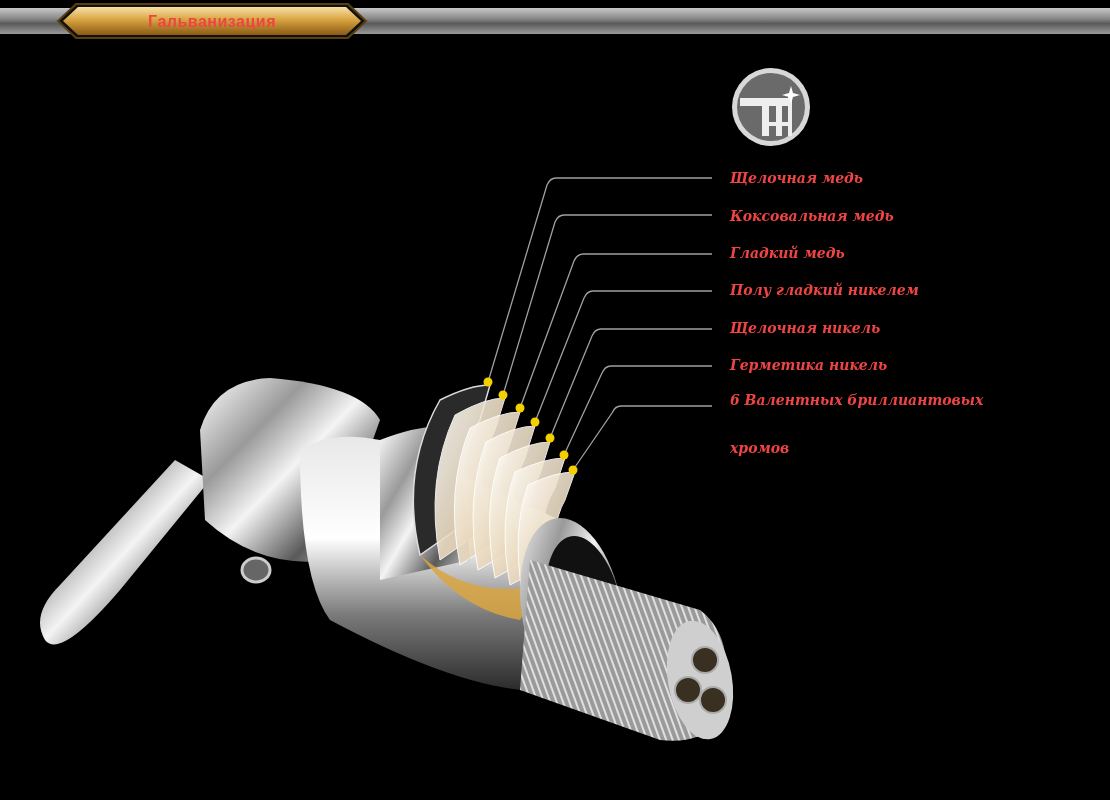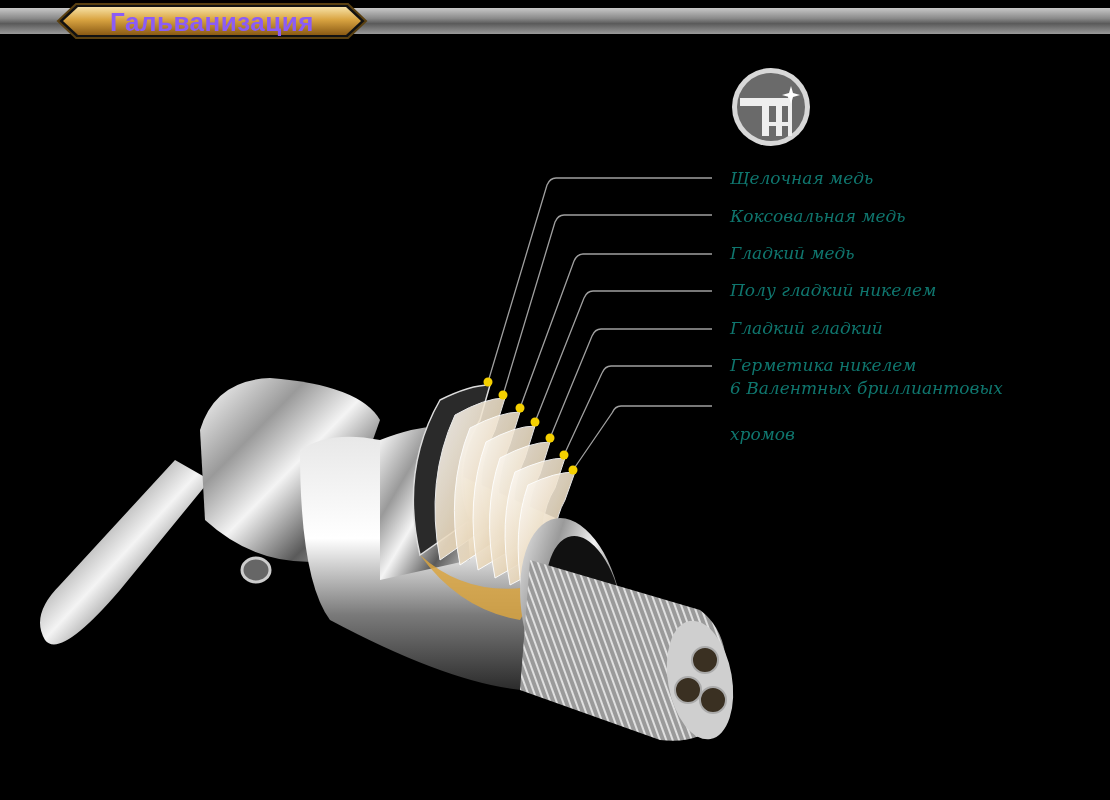--- a/index.html
+++ b/index.html
@@ -1,24 +1,24 @@
 <!DOCTYPE html>
 <html><head>
 <meta charset="utf-8">
 <style>
   html, body { margin:0; padding:0; background:#000; }
   body { width:1110px; height:800px; position:relative; overflow:hidden; font-family:"Liberation Sans", sans-serif; }
   .topbar { position:absolute; left:0; top:8px; width:1110px; height:26px;
     background:linear-gradient(to bottom,#c8c8c8 0%,#8a8a8a 40%,#5a5a5a 60%,#9a9a9a 100%); }
   .banner { position:absolute; left:56px; top:2px; width:312px; height:38px; }
   .banner-title { position:absolute; left:56px; top:2px; width:312px; height:38px; line-height:40px;
-    text-align:center; font-weight:bold; font-size:26px; color:#8b5cf6; letter-spacing:0.5px; }
+    text-align:center; font-weight:bold; font-size:16px; color:#ef4444; letter-spacing:0.5px; }
   .logo { position:absolute; left:730px; top:66px; width:82px; height:82px; }
-  .layer-label { position:absolute; left:730px; font-family:"DejaVu Serif", serif; font-style:italic; font-weight:normal;
-    font-size:17px; color:#0f766e; white-space:nowrap; line-height:24px; }
+  .layer-label { position:absolute; left:730px; font-family:"DejaVu Serif", serif; font-style:italic; font-weight:bold;
+    font-size:14px; color:#ef4444; white-space:nowrap; line-height:24px; }
   .scene { position:absolute; left:0; top:0; }
 </style>
 </head>
 <body>
 
 <div class="topbar"></div>
 
 <svg class="banner" viewBox="0 0 312 38" width="312" height="38">
   <defs>
     <linearGradient id="gold" x1="0" y1="0" x2="0" y2="1">
@@ -121,16 +121,16 @@
     <circle cx="550" cy="438" r="4.5"></circle>
     <circle cx="564" cy="455" r="4.5"></circle>
     <circle cx="573" cy="470" r="4.5"></circle>
   </g>
 </svg>
 
 <div class="layer-label" style="top:166px;">Щелочная медь</div>
 <div class="layer-label" style="top:204px;">Коксовальная медь</div>
 <div class="layer-label" style="top:241px;">Гладкий медь</div>
 <div class="layer-label" style="top:278px;">Полу гладкий никелем</div>
-<div class="layer-label" style="top:316px;">Гладкий гладкий</div>
-<div class="layer-label" style="top:353px;">Герметика никелем</div>
-<div class="layer-label" style="top:376px;text-align:center;">6 Валентных бриллиантовых</div>
-<div class="layer-label" style="top:422px;">хромов</div>
+<div class="layer-label" style="top:316px;">Щелочная никель</div>
+<div class="layer-label" style="top:353px;">Герметика никель</div>
+<div class="layer-label" style="top:388px;text-align:center;">6 Валентных бриллиантовых</div>
+<div class="layer-label" style="top:436px;">хромов</div>
 
 </body></html>

